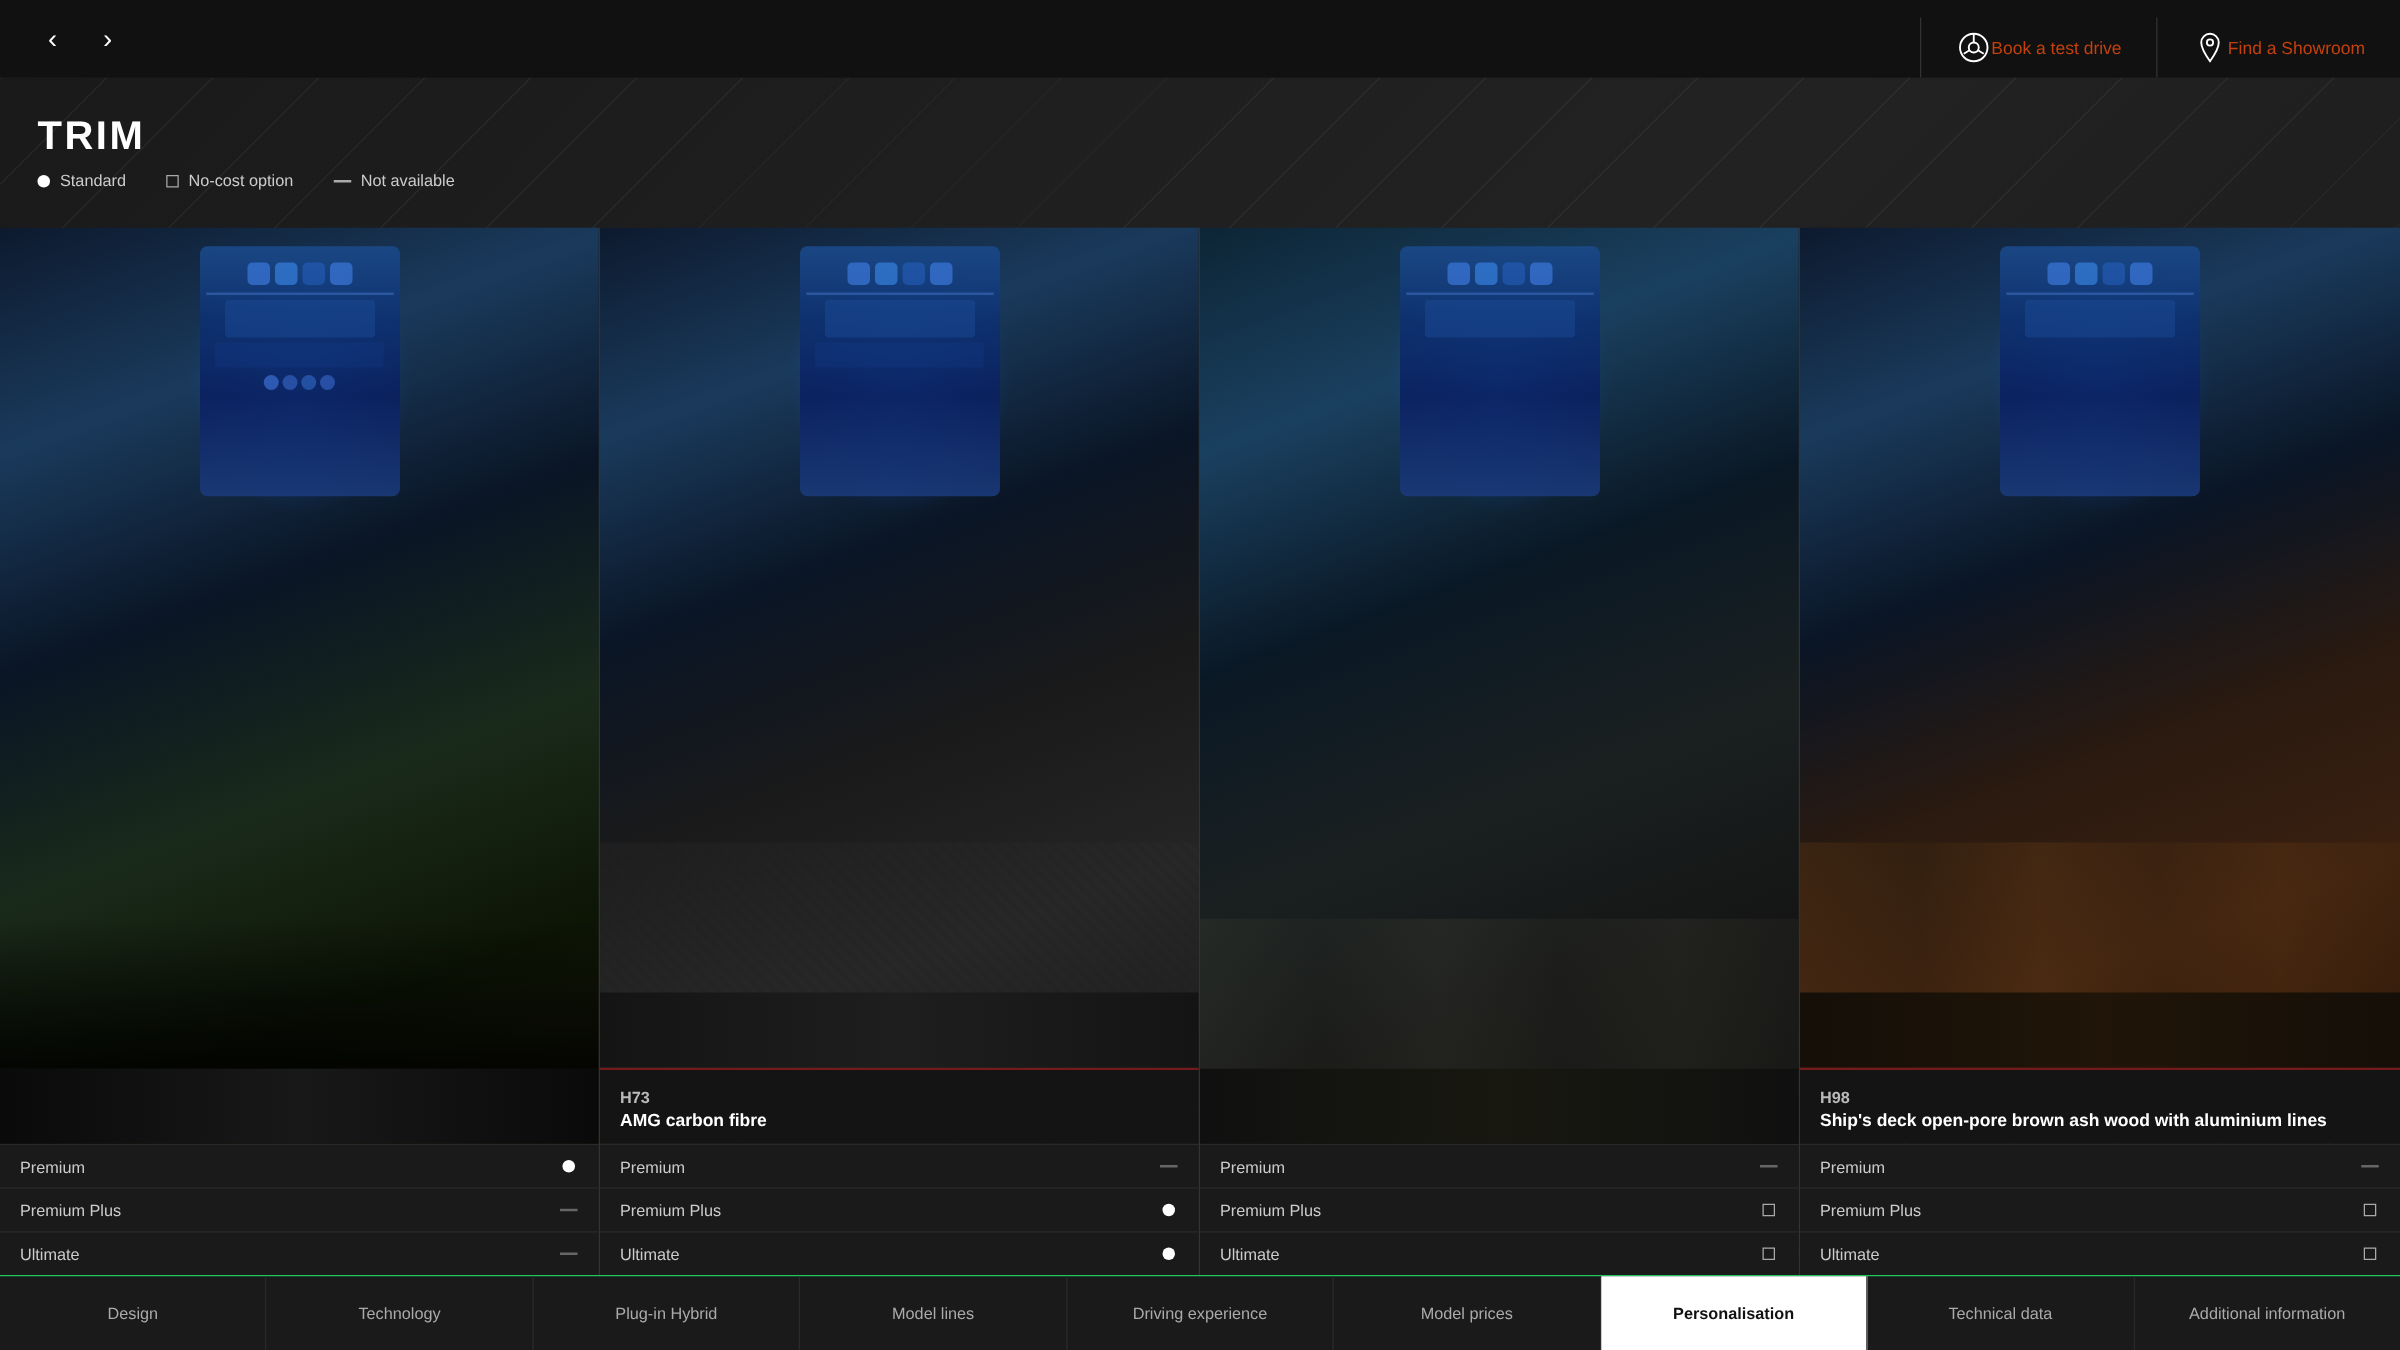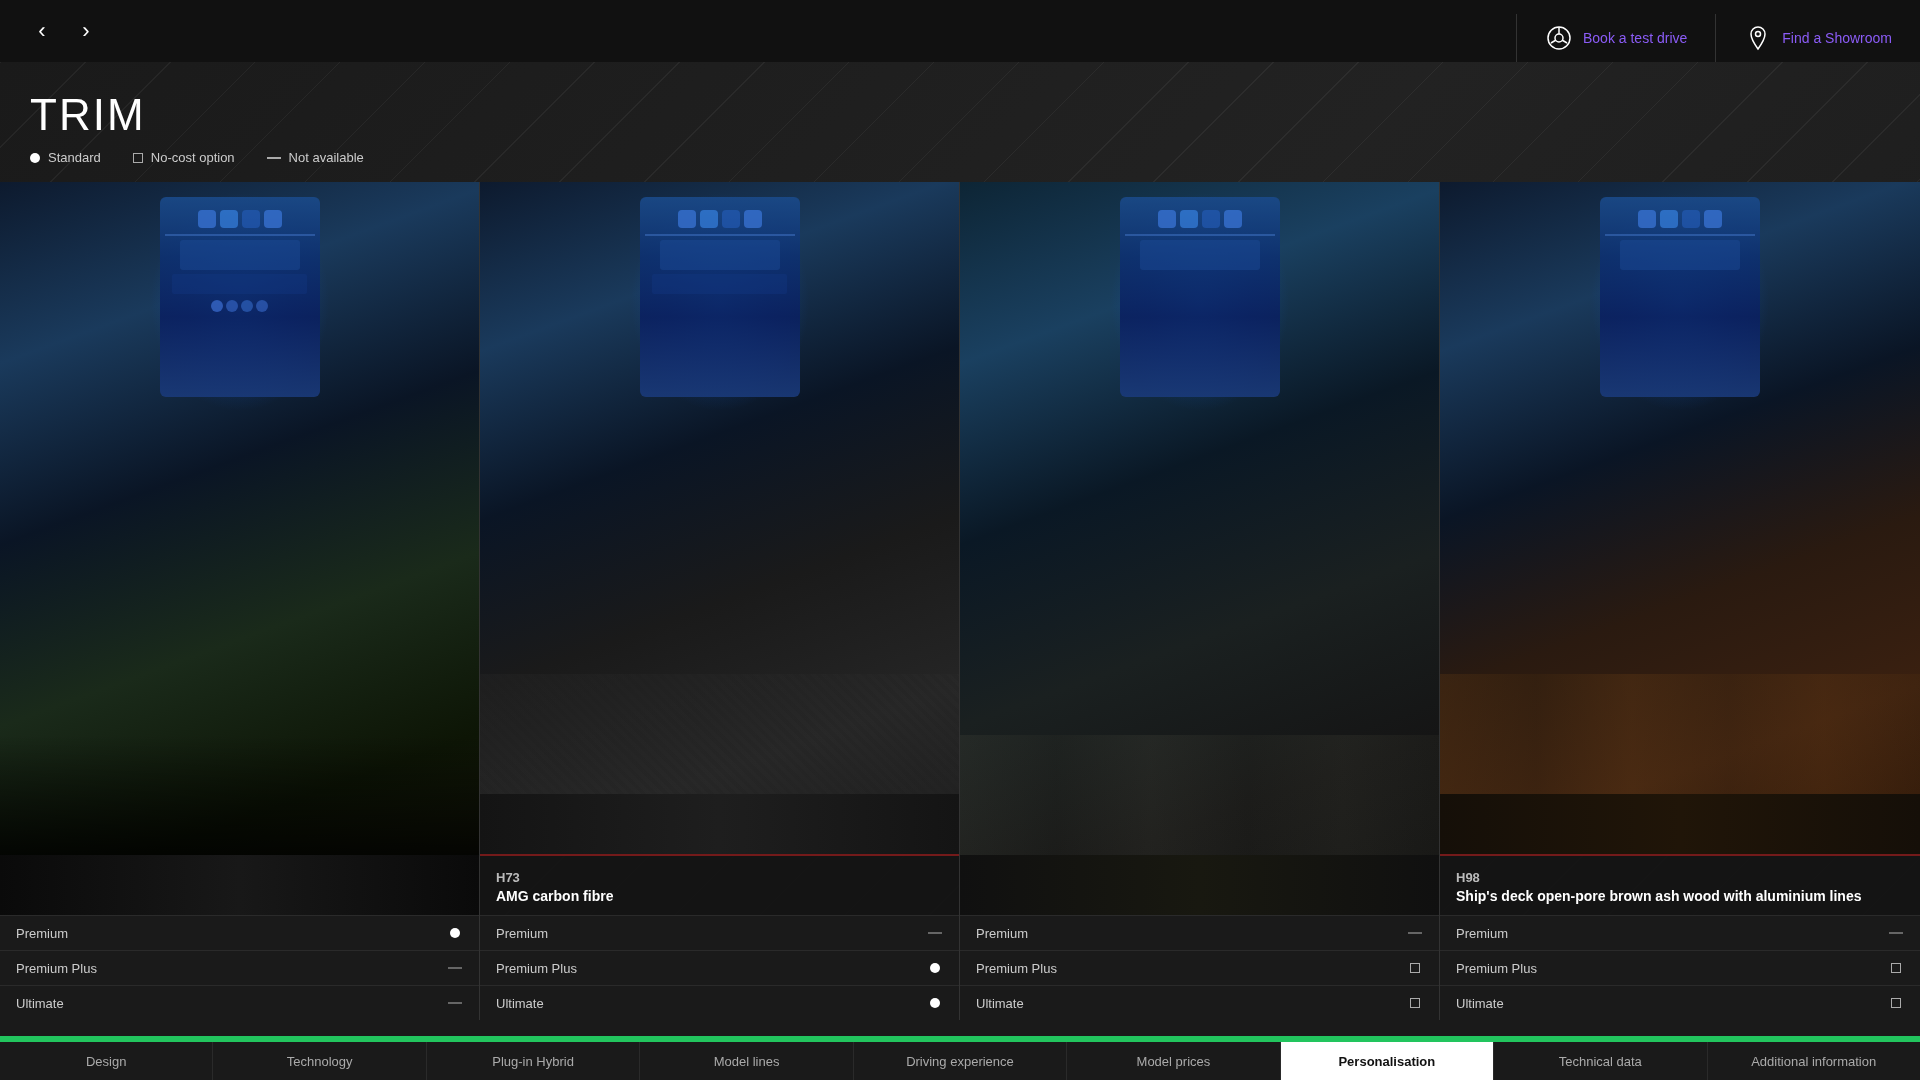--- a/index.html
+++ b/index.html
@@ -42,26 +42,25 @@
     }
     .header-spacer { flex: 1; }
     .header-actions {
       display: flex;
       align-items: stretch;
       height: 100%;
     }
     .header-action-item {
       display: flex;
       align-items: center;
-      gap: 10px;
       padding: 0 28px;
       border-left: 1px solid #333;
       cursor: pointer;
       font-size: 14px;
-      color: #8b5cf6;
+      color: #c2410c;
       text-decoration: none;
       white-space: nowrap;
       margin-top: 14px;
     }
     .header-icon {
       width: 28px;
       height: 28px;
     }
 
     
@@ -71,22 +70,22 @@
       left: 0; right: 0;
       bottom: 60px;
       background: linear-gradient(135deg, #1a1a1a 0%, #222 50%, #1a1a1a 100%);
     }
 
     
     .page-title-area {
       padding: 28px 30px 16px;
     }
     .page-title {
-      font-size: 44px;
-      font-weight: 400;
+      font-size: 32px;
+      font-weight: 700;
       letter-spacing: 2px;
       color: #fff;
       text-transform: uppercase;
     }
     .legend {
       display: flex;
       align-items: center;
       gap: 32px;
       margin-top: 10px;
     }
@@ -255,23 +254,23 @@
     .ind-dash {
       width: 14px;
       height: 2px;
       background: #666;
     }
 
     
     .bottom-nav {
       position: absolute;
       bottom: 0; left: 0; right: 0;
-      height: 44px;
+      height: 60px;
       background: #1a1a1a;
-      border-top: 6px solid #22c55e;
+      border-top: 1px solid #22c55e;
       display: flex;
       align-items: stretch;
     }
     .nav-tab {
       flex: 1;
       display: flex;
       align-items: center;
       justify-content: center;
       font-size: 13px;
       color: #aaa;

